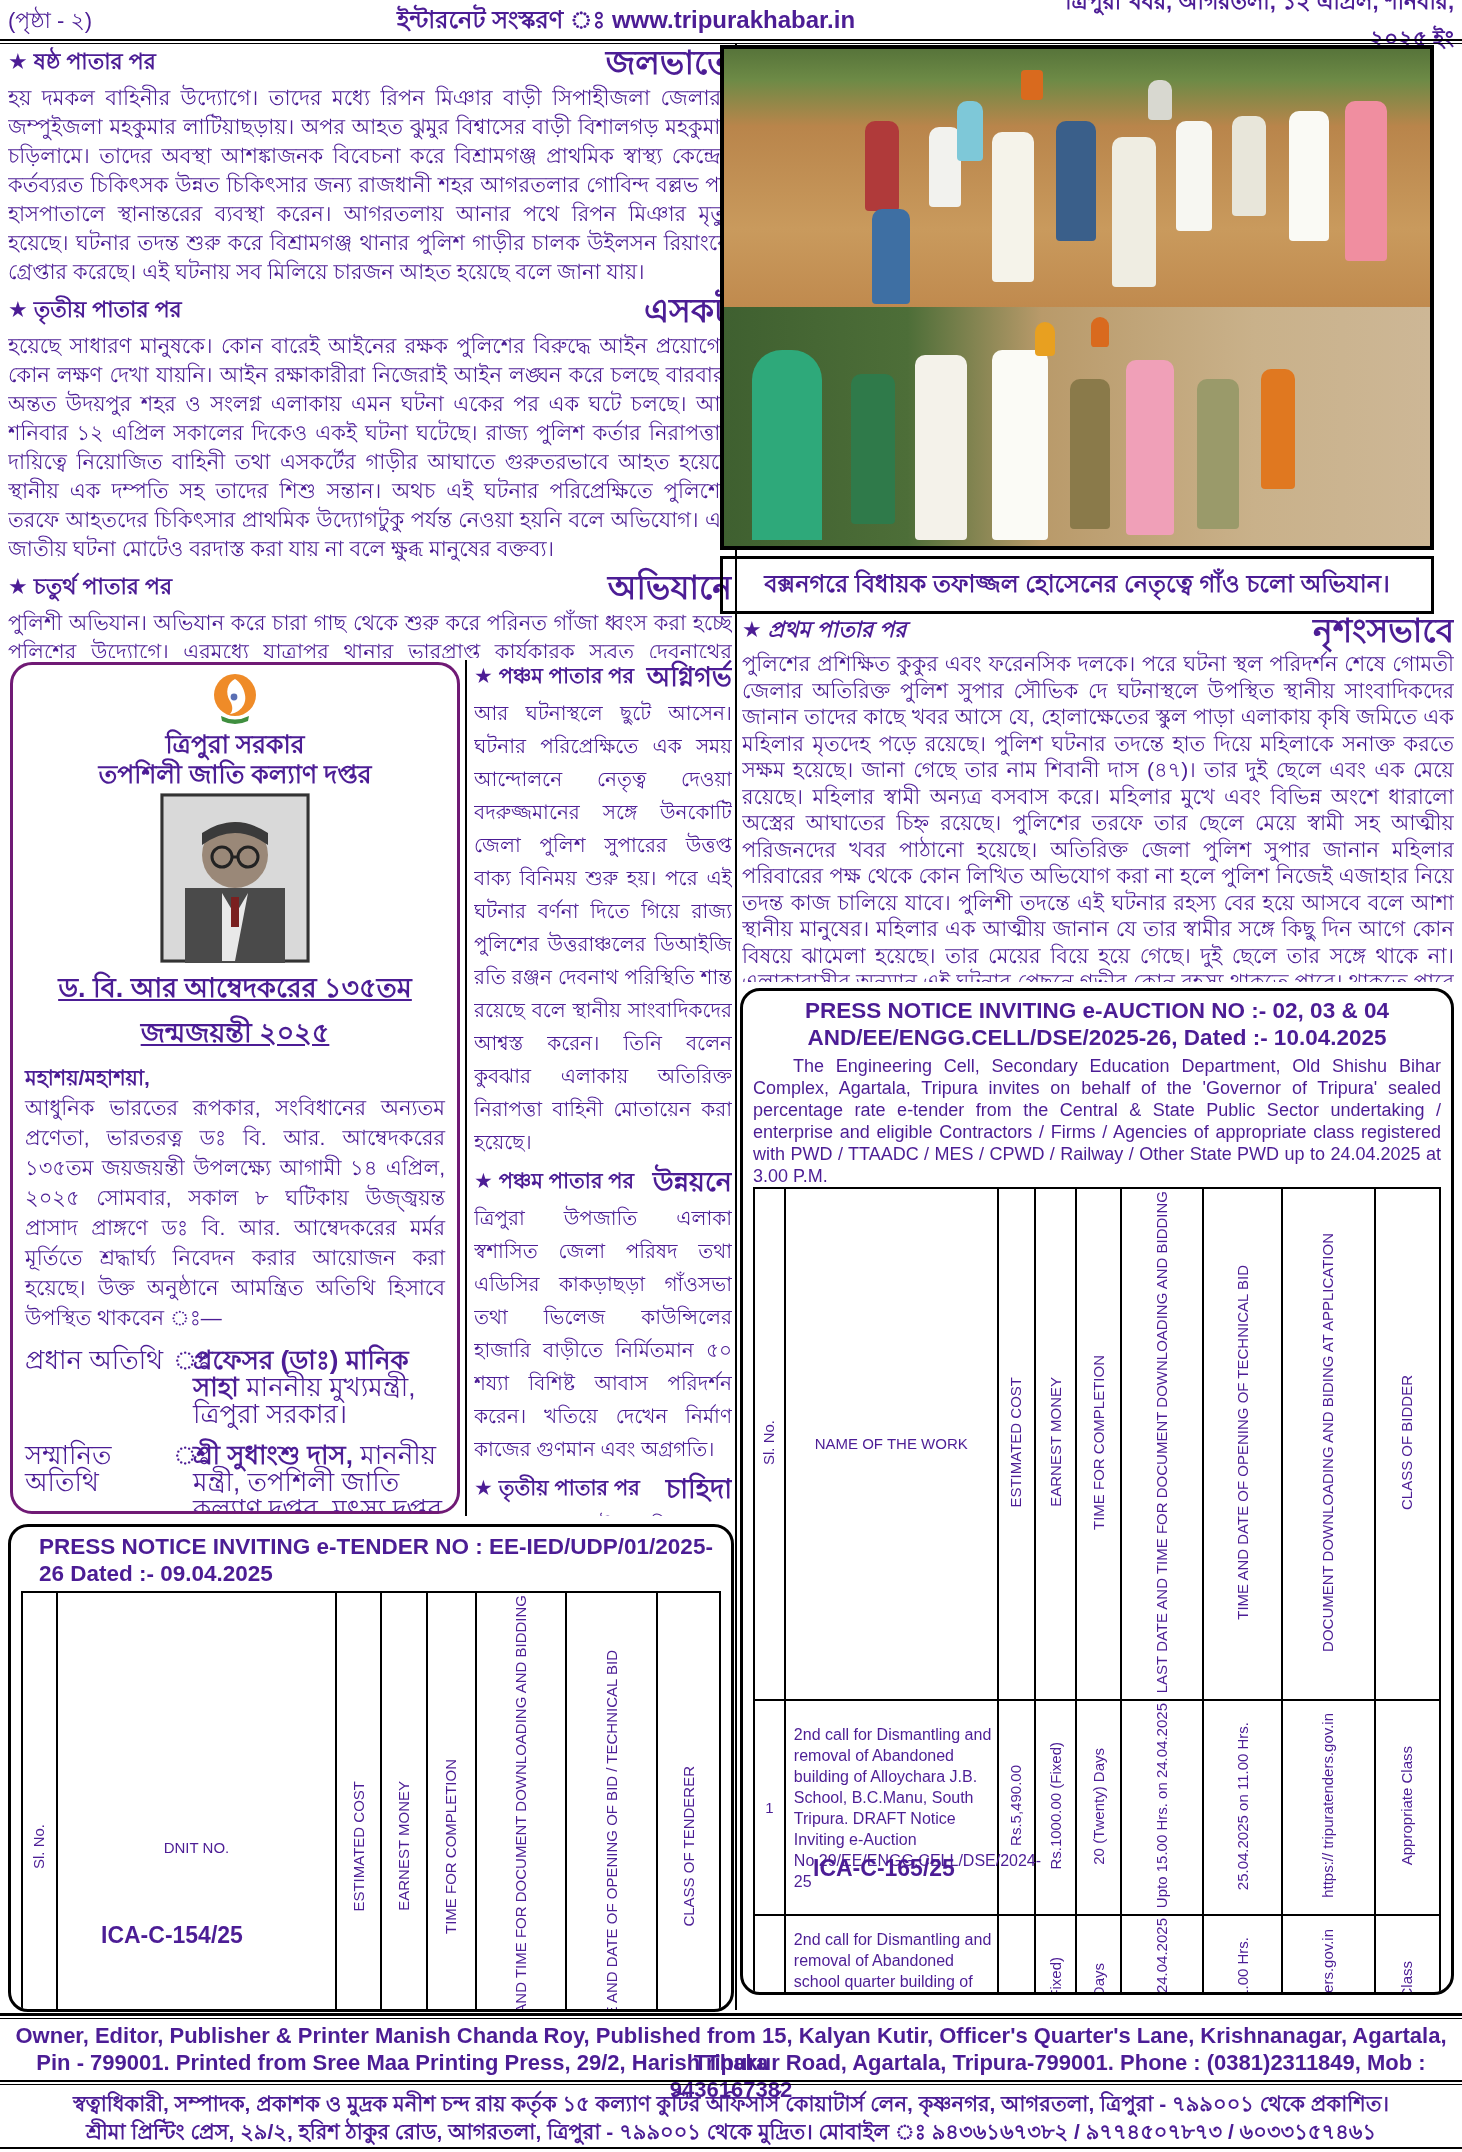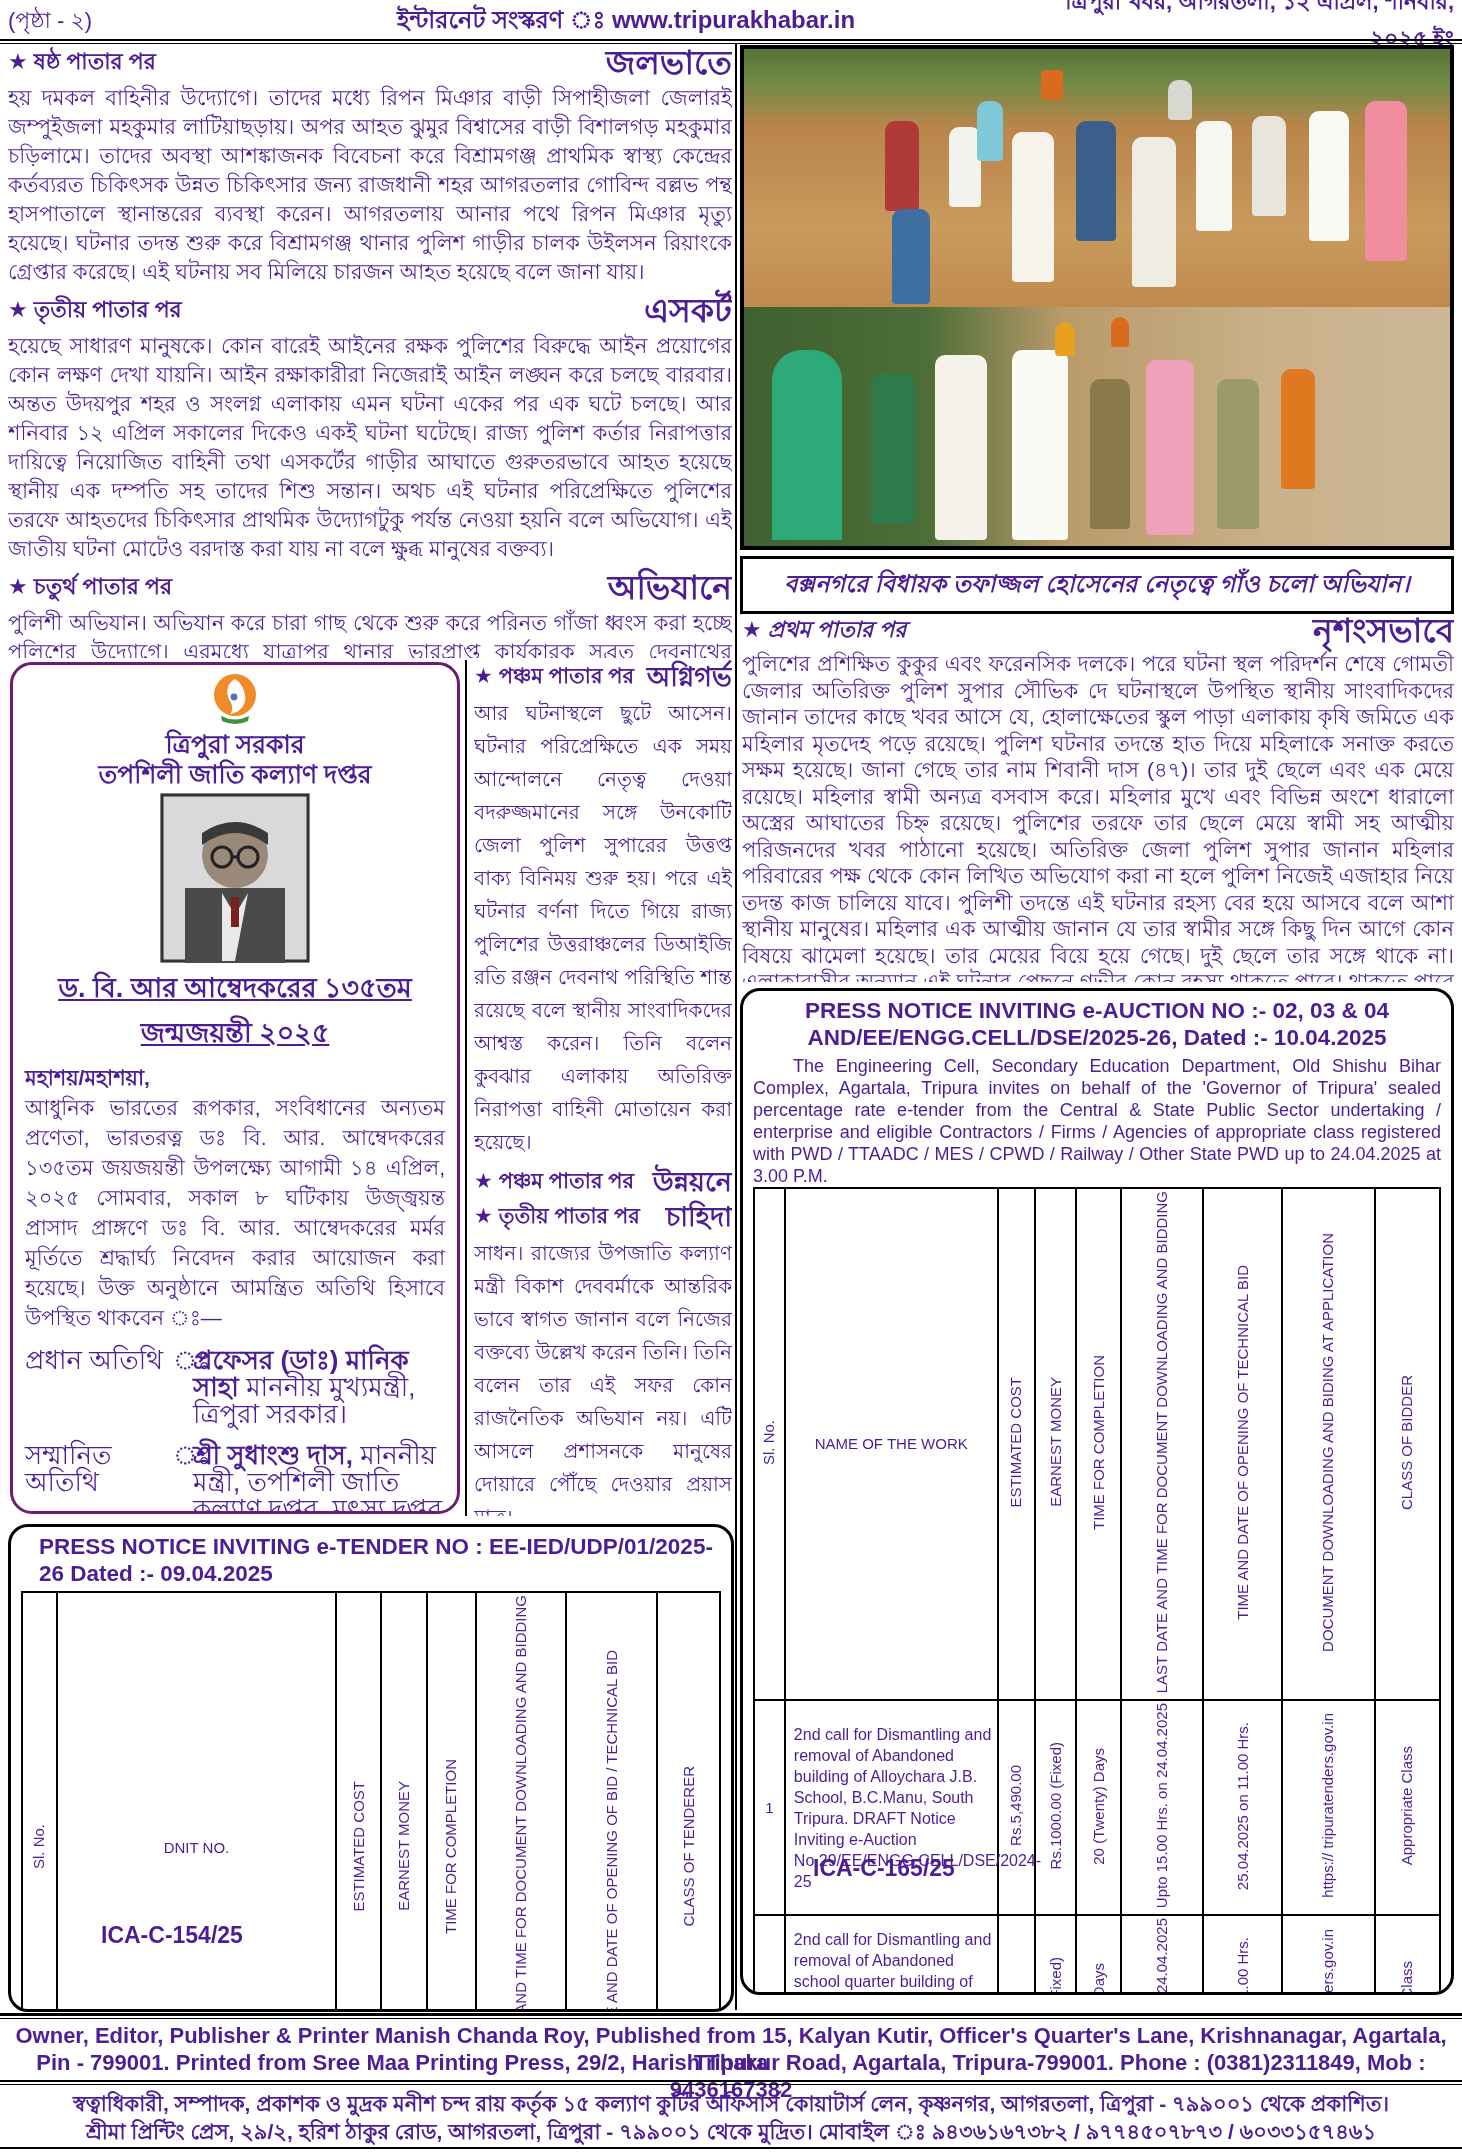--- a/index.html
+++ b/index.html
@@ -24,21 +24,21 @@
   
   .abox{position:absolute;left:10px;top:662px;width:450px;height:852px;border:3px solid #701a75;
         border-radius:22px;padding:6px 12px;box-sizing:border-box;overflow:hidden;}
   .abox .gov{ text-align:center;font-weight:bold;font-size:25px;line-height:30px;}
   .aportrait{display:block;margin:4px auto;width:150px;height:170px;}
   .atitle{text-align:center;font-weight:bold;font-size:27px;text-decoration:underline;margin:2px 0 6px 0;}
   .abody{font-size:21px;line-height:30px;text-align:justify;}
   .grow{display:grid;grid-template-columns:148px 20px 1fr;font-size:26px;line-height:27px;margin-top:14px;}
   .gname{font-weight:bold;}
   
-  .photo-frame{position:absolute;left:740px;top:45px;width:714px;height:557px;box-sizing:border-box;font-style:italic;}
+  .photo-frame{position:absolute;left:720px;top:45px;width:714px;height:557px;box-sizing:border-box;}
   .photo{position:relative;width:100%;height:505px;border:4px solid #000;box-sizing:border-box;overflow:hidden;}
   .pt,.pb{position:absolute;left:0;width:100%;}
   .pt{top:0;height:52%;background:linear-gradient(180deg,#57743a 0%,#6d8a46 12%,#b9854b 30%,#c99a5d 70%,#c08a4e 100%);}
   .pb{bottom:0;height:48%;background:linear-gradient(90deg,#3f6030 0%,#4d6e38 26%,#b99a6a 45%,#c9b18a 75%,#cdb796 100%);}
   .fig{position:absolute;border-radius:10px 10px 4px 4px;}
   .caption{margin-top:6px;border:3px solid #000;padding:6px 4px;text-align:center;font-weight:bold;font-size:24px;}
   
   .nbox{position:absolute;border:3px solid #000;border-radius:20px;box-sizing:border-box;padding:6px 10px;overflow:hidden;background:#fff;}
   .ntitle{text-align:center;font-weight:bold;font-size:22.5px;line-height:27px;}
   .nintro{font-size:18px;line-height:22px;text-align:justify;margin-top:4px;text-indent:40px;}
@@ -136,20 +136,21 @@
         <span class="cont">★ পঞ্চম পাতার পর</span>
         <span class="hl">অগ্নিগর্ভ</span>
       </div>
       <p class="body-txt">আর ঘটনাস্থলে ছুটে আসেন। ঘটনার পরিপ্রেক্ষিতে এক সময় আন্দোলনে নেতৃত্ব দেওয়া বদরুজ্জমানের সঙ্গে উনকোটি জেলা পুলিশ সুপারের উত্তপ্ত বাক্য বিনিময় শুরু হয়। পরে এই ঘটনার বর্ণনা দিতে গিয়ে রাজ্য পুলিশের উত্তরাঞ্চলের ডিআইজি রতি রঞ্জন দেবনাথ পরিস্থিতি শান্ত রয়েছে বলে স্থানীয় সাংবাদিকদের আশ্বস্ত করেন। তিনি বলেন কুবঝার এলাকায় অতিরিক্ত নিরাপত্তা বাহিনী মোতায়েন করা হয়েছে।</p>
     </div>
     <div>
       <div class="arthead">
         <span class="cont">★ পঞ্চম পাতার পর</span>
         <span class="hl">উন্নয়নে</span>
       </div>
+      <p class="body-txt">ত্রিপুরা উপজাতি এলাকা স্বশাসিত জেলা পরিষদ তথা এডিসির কাকড়াছড়া গাঁওসভা তথা ভিলেজ কাউন্সিলের হাজারি বাড়ীতে নির্মিতমান ৫০ শয্যা বিশিষ্ট আবাস পরিদর্শন করেন। খতিয়ে দেখেন নির্মাণ কাজের গুণমান এবং অগ্রগতি।</p>
     </div>
     <div>
       <div class="arthead">
         <span class="cont">★ তৃতীয় পাতার পর</span>
         <span class="hl">চাহিদা</span>
       </div>
       <p class="body-txt">সাধন। রাজ্যের উপজাতি কল্যাণ মন্ত্রী বিকাশ দেববর্মাকে আন্তরিক ভাবে স্বাগত জানান বলে নিজের বক্তব্যে উল্লেখ করেন তিনি। তিনি বলেন তার এই সফর কোন রাজনৈতিক অভিযান নয়। এটি আসলে প্রশাসনকে মানুষের দোয়ারে পৌঁছে দেওয়ার প্রয়াস মাত্র।</p>
     </div>
   </div>
 

